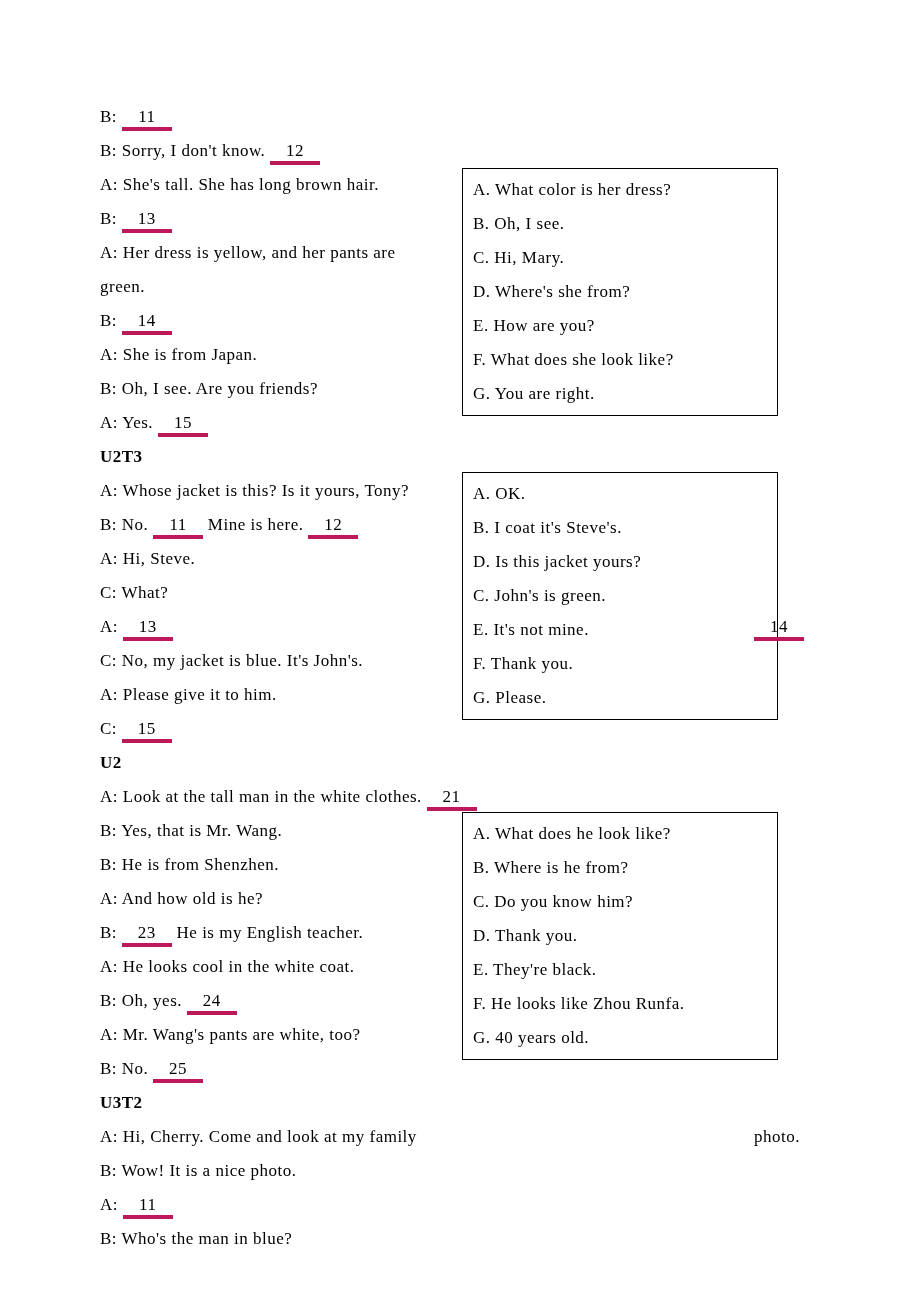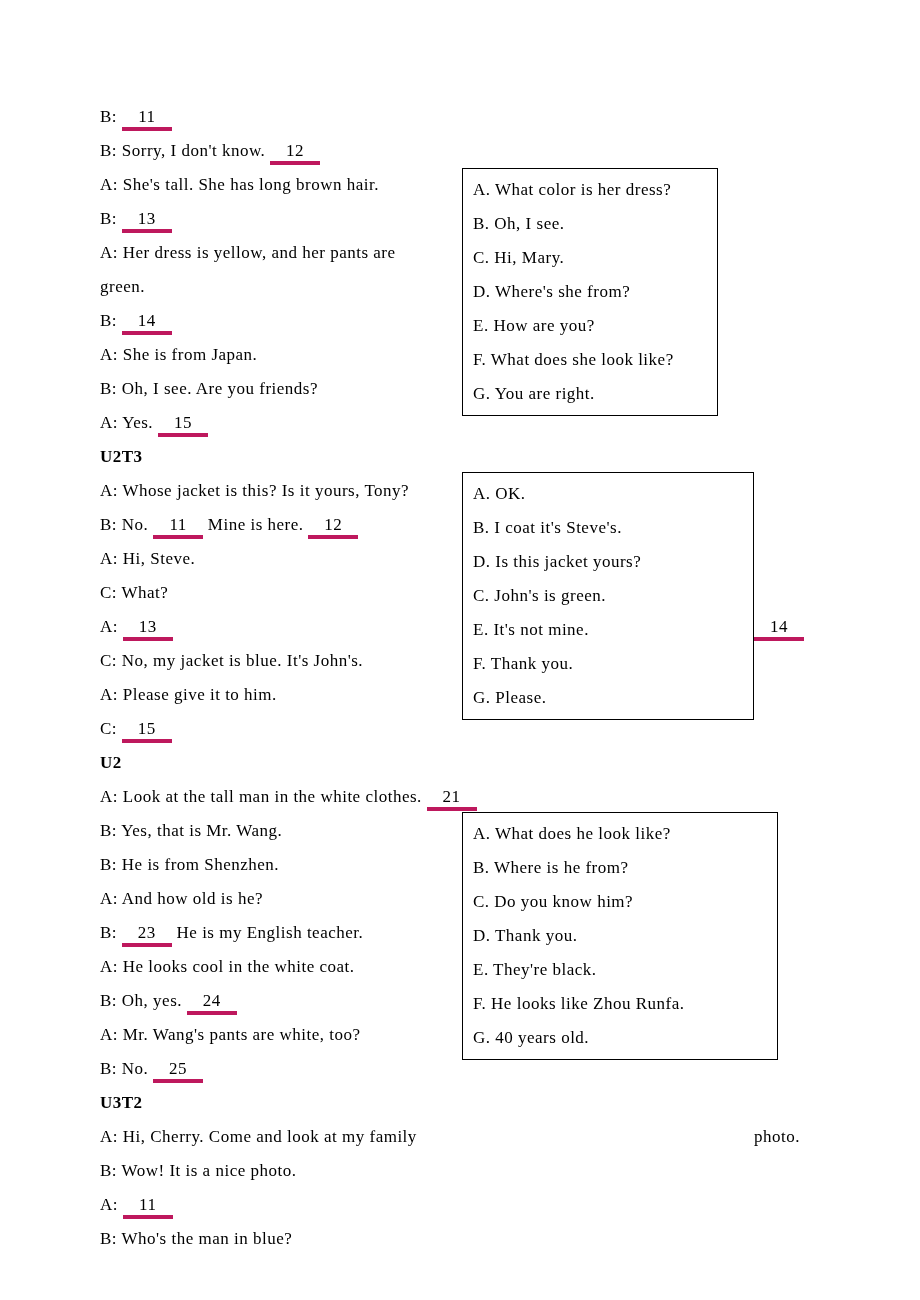--- a/index.html
+++ b/index.html
@@ -42,22 +42,22 @@
     background: #fff;
     padding: 4px 10px;
     box-sizing: border-box;
     font-size: 17px;
     line-height: 2.0;
     text-align: justify;
   }
   .optbox .line {
     white-space: normal;
   }
-  .box1 { top: 68px; left: 362px; width: 256px; }
-  .box2 { top: -2px; left: 362px; width: 292px; }
+  .box1 { top: 68px; left: 362px; width: 316px; }
+  .box2 { top: -2px; left: 362px; width: 316px; }
   .box3 { top: 32px; left: 362px; width: 316px; }
   .overflow {
     position: absolute;
     left: 654px;
   }
   .ovf14 { top: 136px; }
   .ovfphoto { top: 0px; left: 654px; }
 </style>
 </head>
 <body>

